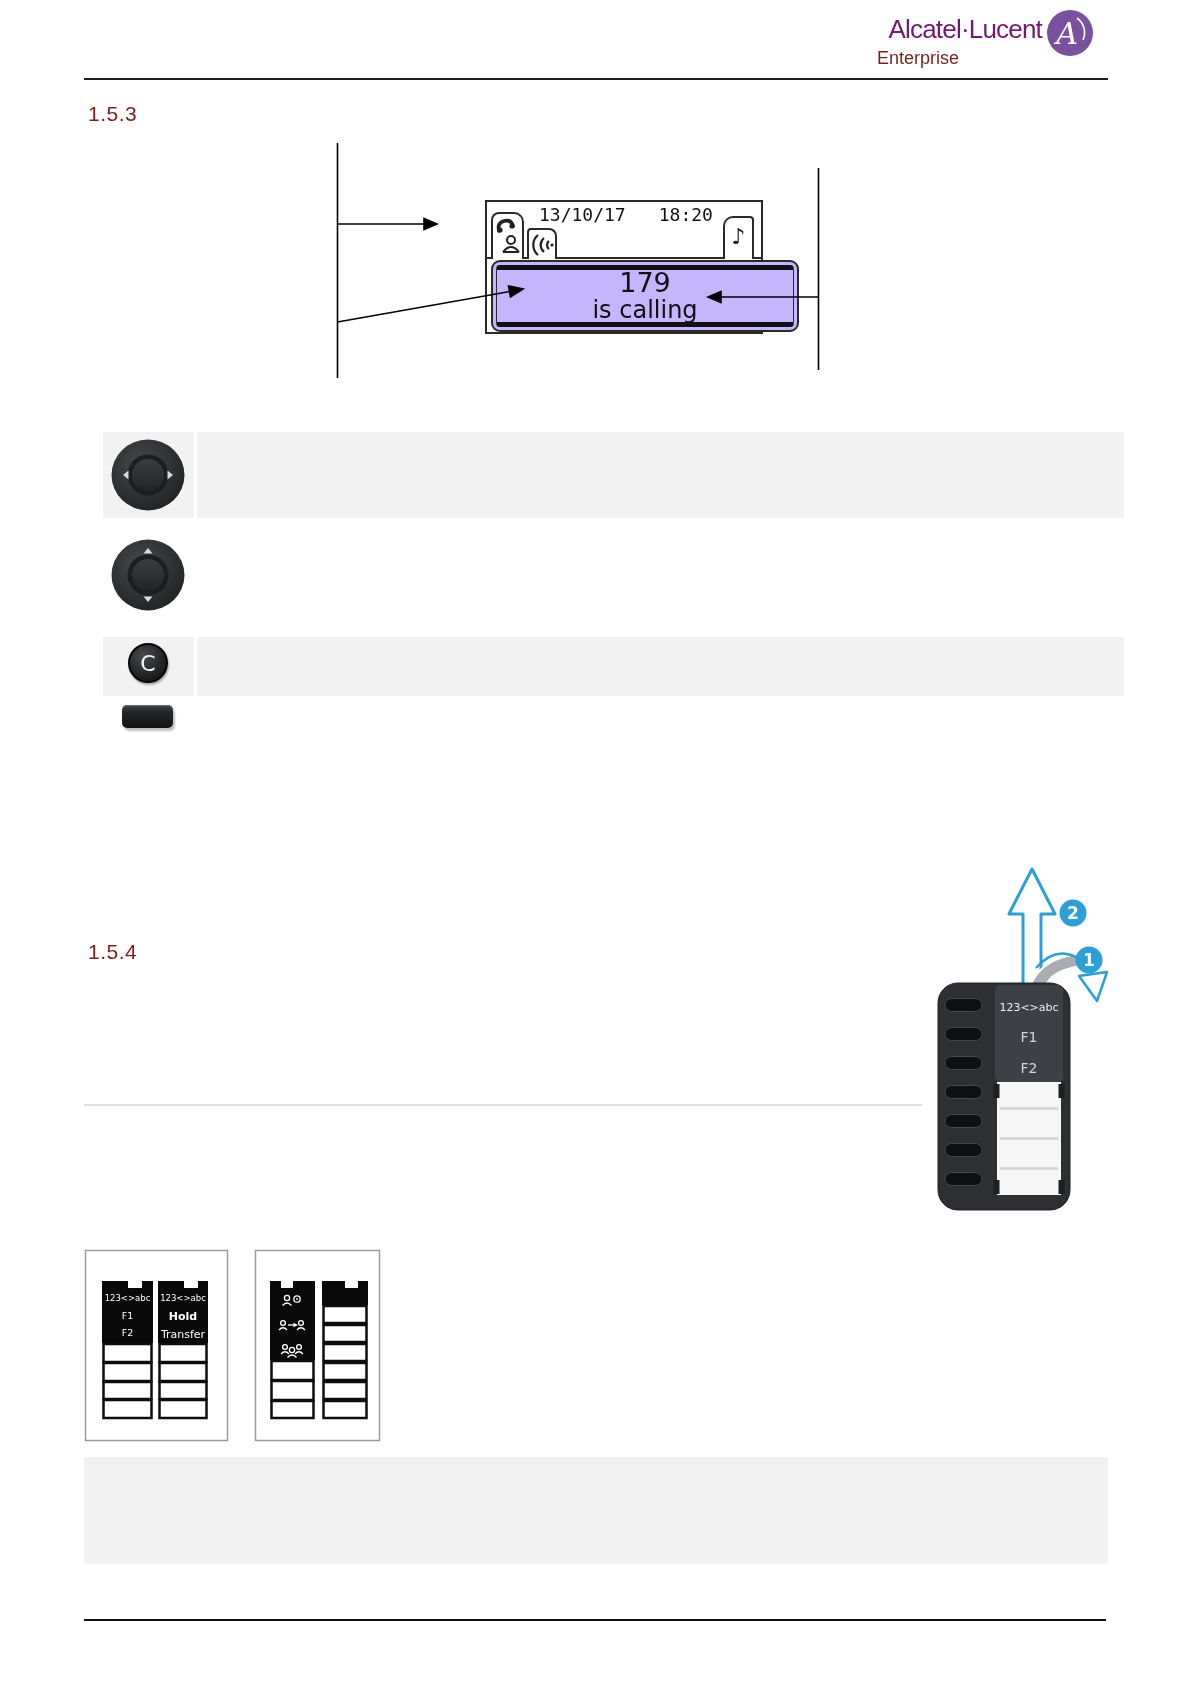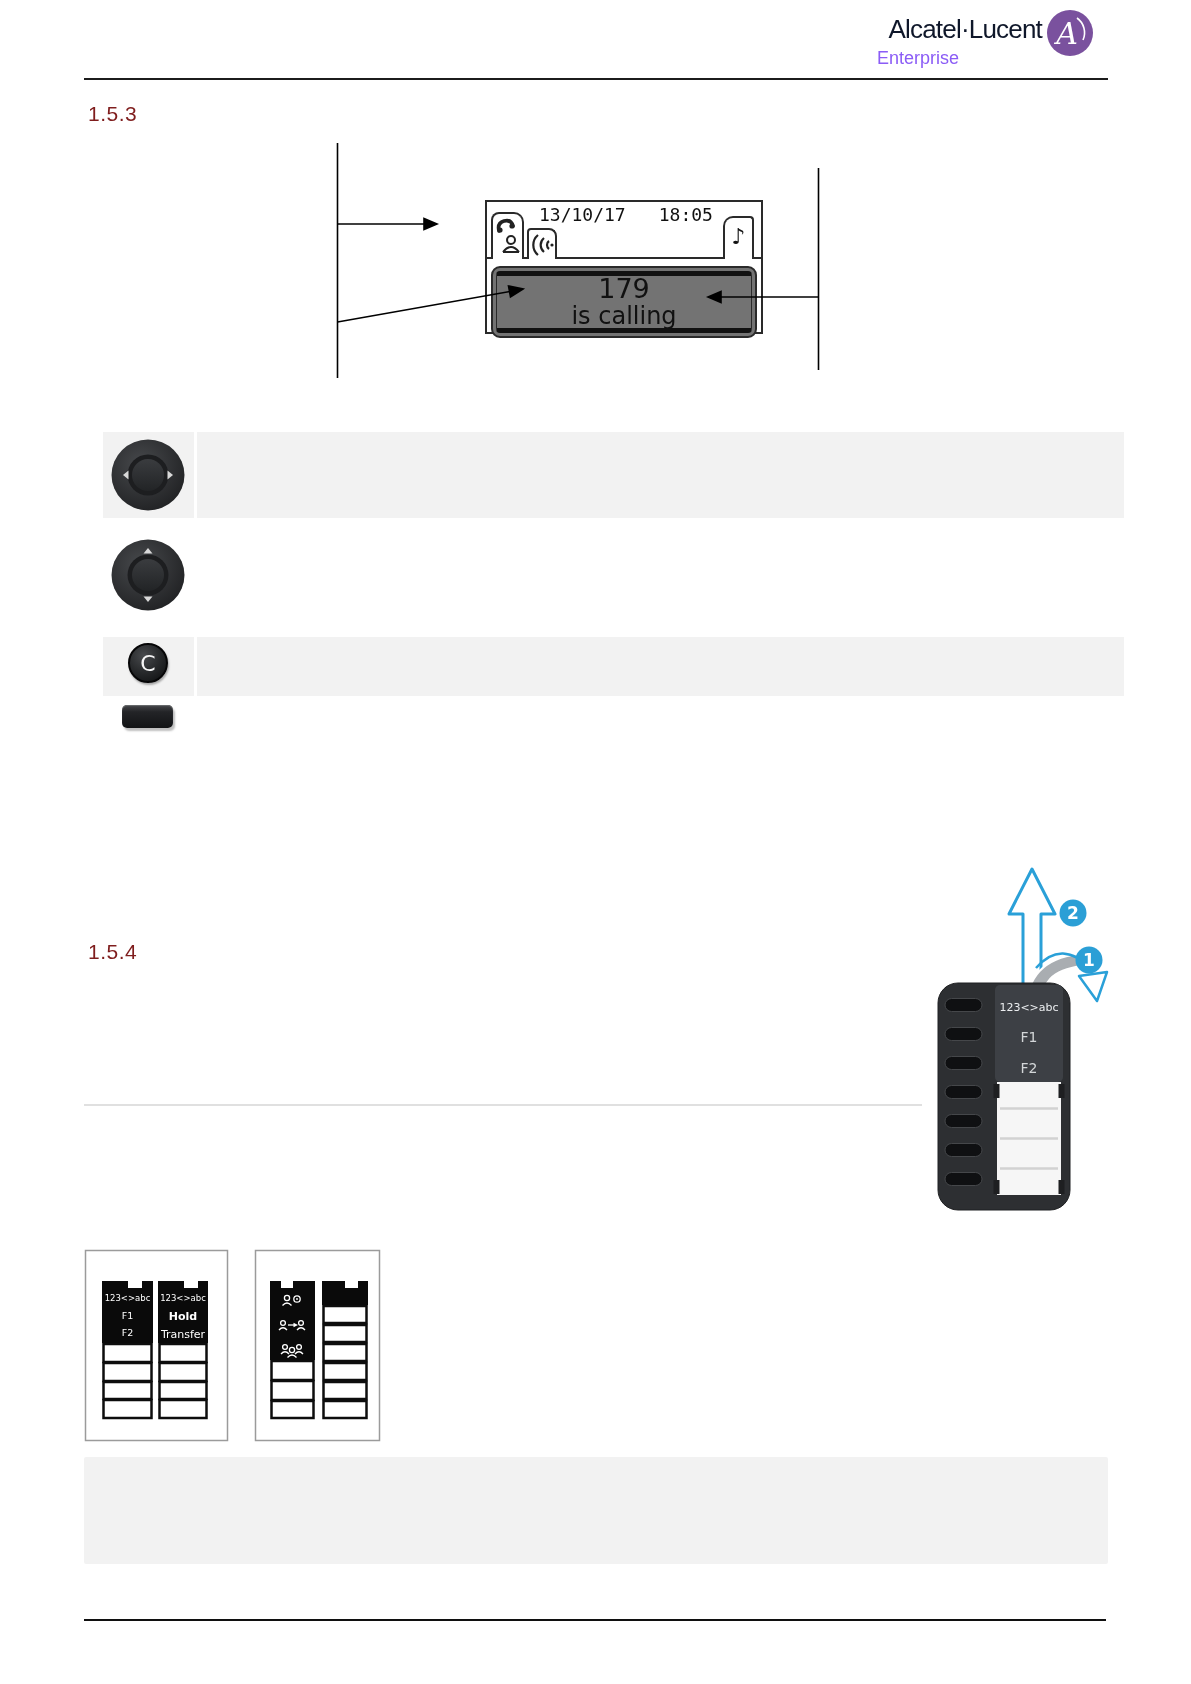--- a/index.html
+++ b/index.html
@@ -2,44 +2,44 @@
 <html><head>
 <meta charset="utf-8">
 <style>
   html,body{margin:0;padding:0;background:#ffffff;}
   .page{position:relative;width:1191px;height:1684px;background:#fff;
         font-family:"Liberation Sans",sans-serif;color:#1a1a1a;overflow:hidden;}
   .abs{position:absolute;}
 
   
   .brand-top{left:820px;top:14px;width:222px;text-align:right;font-size:26px;
-             font-weight:500;letter-spacing:-0.8px;color:#0f172a;}
-  .brand-bottom{left:877px;top:48px;font-size:18px;color:#8b5cf6;}
+             font-weight:500;letter-spacing:-0.8px;color:#701a75;}
+  .brand-bottom{left:877px;top:48px;font-size:18px;color:#7f1d1d;}
   .ale-logo{left:1046px;top:9px;width:48px;height:48px;}
   .hdr-rule{left:84px;top:78px;width:1024px;height:2px;background:#1c1c1c;}
 
   
   .sec-heading{font-size:21px;color:#7f1d1d;letter-spacing:0.5px;}
   .h153{left:88px;top:102px;}
   .h154{left:88px;top:940px;}
 
   
   .screen{left:437px;top:200px;width:278px;height:134px;border:2px solid #2a2a2a;
           background:#fff;box-sizing:border-box;margin-left:48px;}
   .scr-status{position:absolute;left:52px;top:2px;display:flex;gap:33px;
               font-family:"DejaVu Sans Mono",monospace;font-size:18px;color:#111;}
   .scr-tabline{position:absolute;left:0;top:55px;width:100%;height:2px;background:#2a2a2a;}
   .scr-tab{position:absolute;background:#fff;border:2px solid #2a2a2a;border-bottom:none;
            box-sizing:border-box;display:flex;align-items:center;justify-content:center;}
   .tab1{left:4px;top:10px;width:33px;height:47px;border-radius:8px 10px 0 0;z-index:3;}
   .tab2{left:40px;top:26px;width:30px;height:31px;border-radius:4px 8px 0 0;z-index:2;}
   .tab3{left:236px;top:14px;width:31px;height:43px;border-radius:10px 4px 0 0;z-index:2;}
   .note-glyph{font-family:"DejaVu Sans",sans-serif;font-size:22px;color:#111;transform:translateY(-2px);}
-  .scr-msg{position:absolute;left:4px;top:64px;width:266px;height:72px;border:2px solid #2a2a2a;
-           border-radius:9px;box-sizing:border-box;background:#737373;}
+  .scr-msg{position:absolute;left:4px;top:58px;width:308px;height:72px;border:2px solid #2a2a2a;
+           border-radius:9px;box-sizing:border-box;background:#c4b5fd;}
   .scr-msg-inner{position:absolute;left:3px;right:3px;top:3px;bottom:3px;
                  border:1.5px solid #2a2a2a;border-top:5px solid #111;border-bottom:5px solid #111;
                  border-radius:4px;display:flex;flex-direction:column;align-items:center;
                  justify-content:center;font-family:"DejaVu Sans",sans-serif;color:#111;}
   .caller{font-size:27px;line-height:1.05;}
   .calling{font-size:24px;line-height:1.1;text-align:right;}
 
   .overlay{left:0;top:0;width:1191px;height:1684px;pointer-events:none;z-index:5;}
 
   
@@ -82,21 +82,21 @@
     <text x="21" y="35" text-anchor="middle" font-family="DejaVu Serif, serif" font-style="italic" font-size="30" fill="#ffffff">A</text>
   </svg>
   <div class="abs hdr-rule"></div>
 
   <div class="abs sec-heading h153">1.5.3</div>
   <div class="abs sec-heading h154">1.5.4</div>
 
   <div class="abs screen">
     <div class="scr-status">
       <span>13/10/17</span>
-      <span>18:05</span>
+      <span>18:20</span>
     </div>
     <div class="scr-tabline"></div>
     <div class="scr-tab tab1">
       <svg width="26" height="38" viewBox="0 0 26 38">
         <path d="M4,13 Q2,5 9,3 Q16,1 18,8" fill="none" stroke="#222" stroke-width="3.6" stroke-linecap="round"></path>
         <circle cx="5" cy="12" r="2.6" fill="#222"></circle>
         <circle cx="17" cy="8" r="2.6" fill="#222"></circle>
         <circle cx="16" cy="22" r="4" fill="none" stroke="#222" stroke-width="2"></circle>
         <path d="M8,34 Q16,24 24,34" fill="none" stroke="#222" stroke-width="2"></path>
         <line x1="8" y1="34" x2="24" y2="34" stroke="#222" stroke-width="2"></line>

